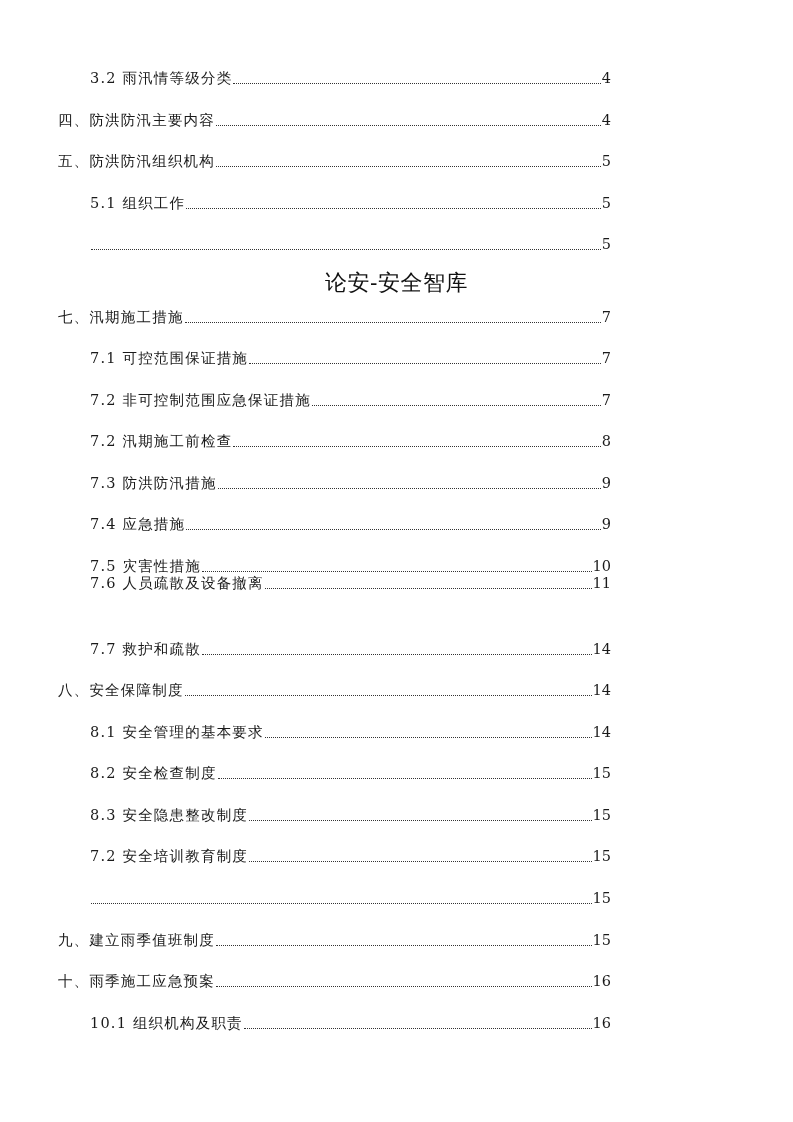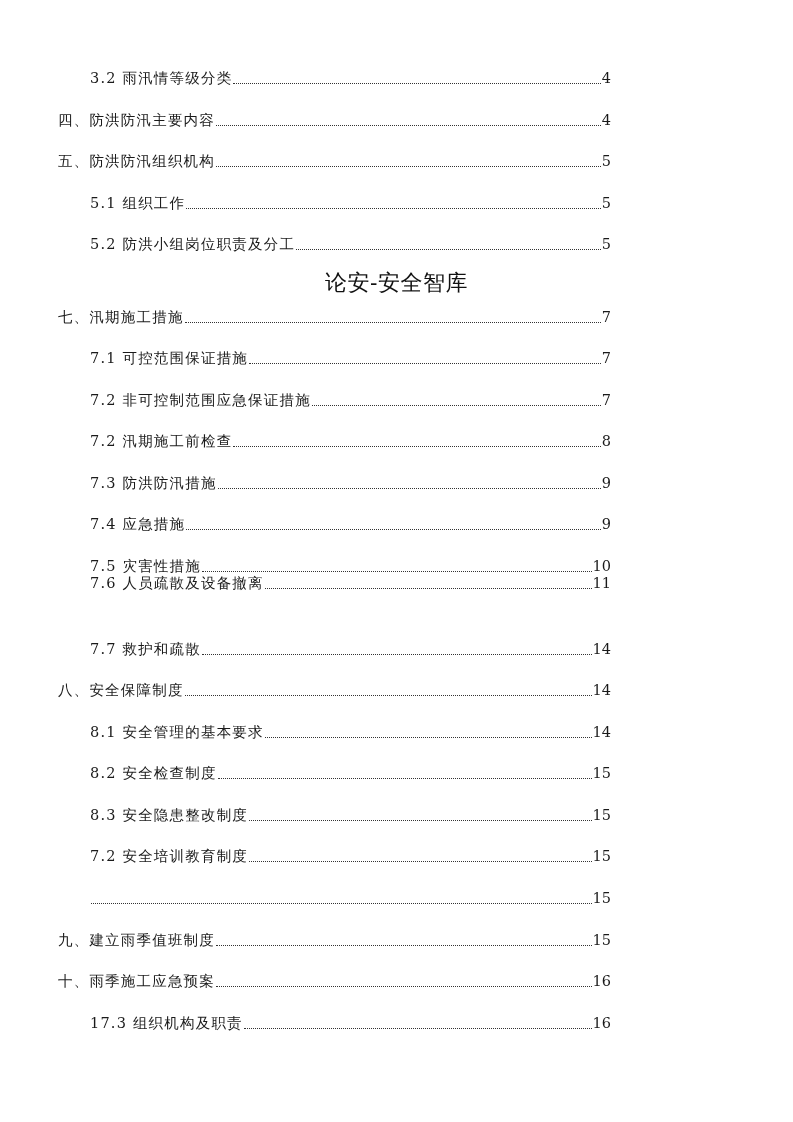--- a/index.html
+++ b/index.html
@@ -41,21 +41,20 @@
     <span class="page">5</span>
   </div>
 
   <div class="row l2" style="top:192px">
     <span class="title">5.1 组织工作</span>
     <span class="dots"></span>
     <span class="page">5</span>
   </div>
 
   <div class="row l2" style="top:233px">
-    <span class="title">5.2 防洪小组岗位职责及分工</span>
     <span class="dots"></span>
     <span class="page">5</span>
   </div>
 
   <div class="watermark">论安-安全智库</div>
 
   <div class="row l1" style="top:306px">
     <span class="title">七、汛期施工措施</span>
     <span class="dots"></span>
     <span class="page">7</span>
@@ -150,18 +149,18 @@
     <span class="page">15</span>
   </div>
 
   <div class="row l1" style="top:970px">
     <span class="title">十、雨季施工应急预案</span>
     <span class="dots"></span>
     <span class="page">16</span>
   </div>
 
   <div class="row l2" style="top:1012px">
-    <span class="title">17.3 组织机构及职责</span>
+    <span class="title">10.1 组织机构及职责</span>
     <span class="dots"></span>
     <span class="page">16</span>
   </div>
 
 </div>
 
 </body></html>

